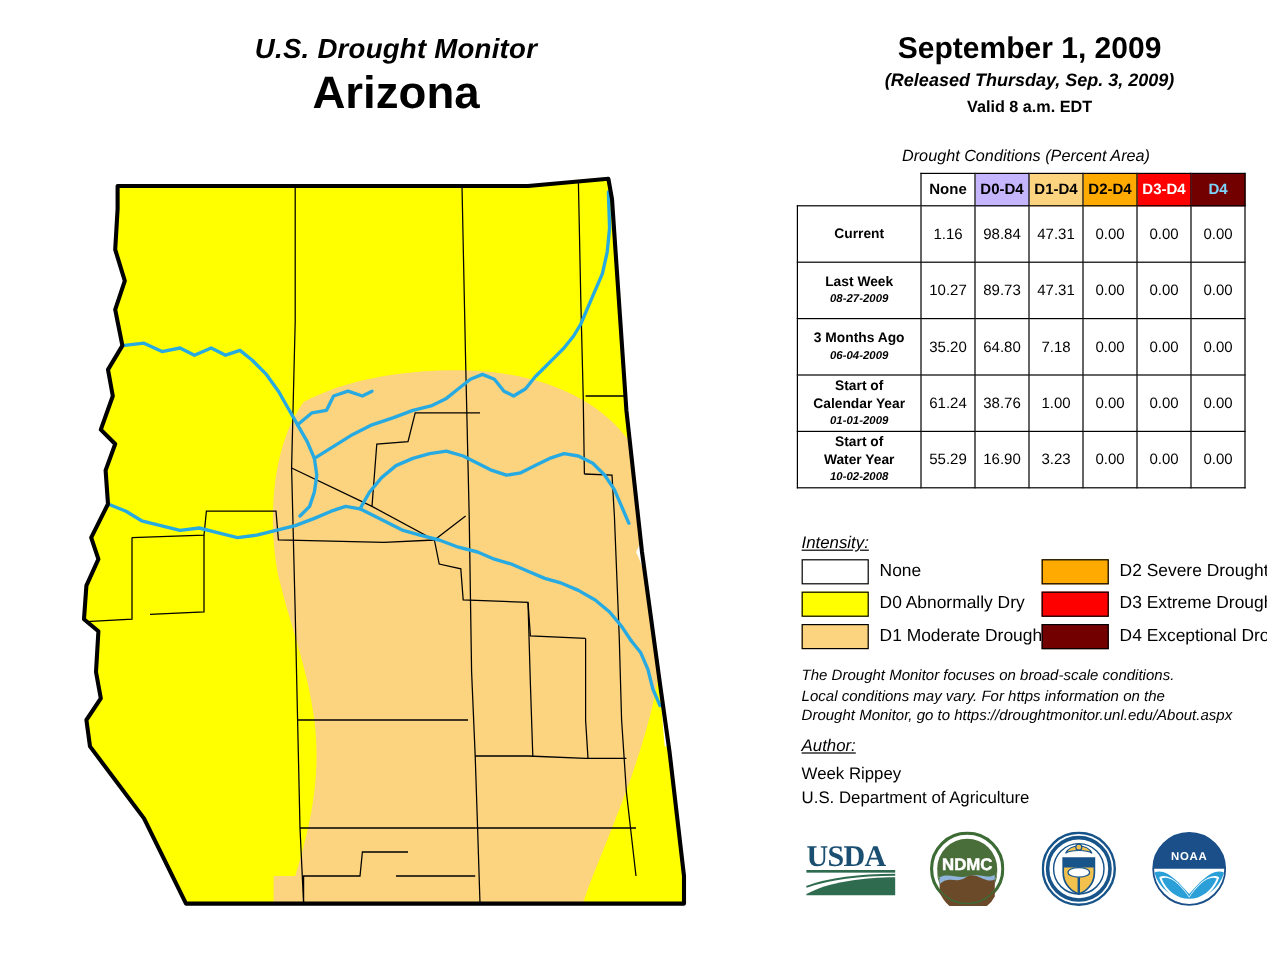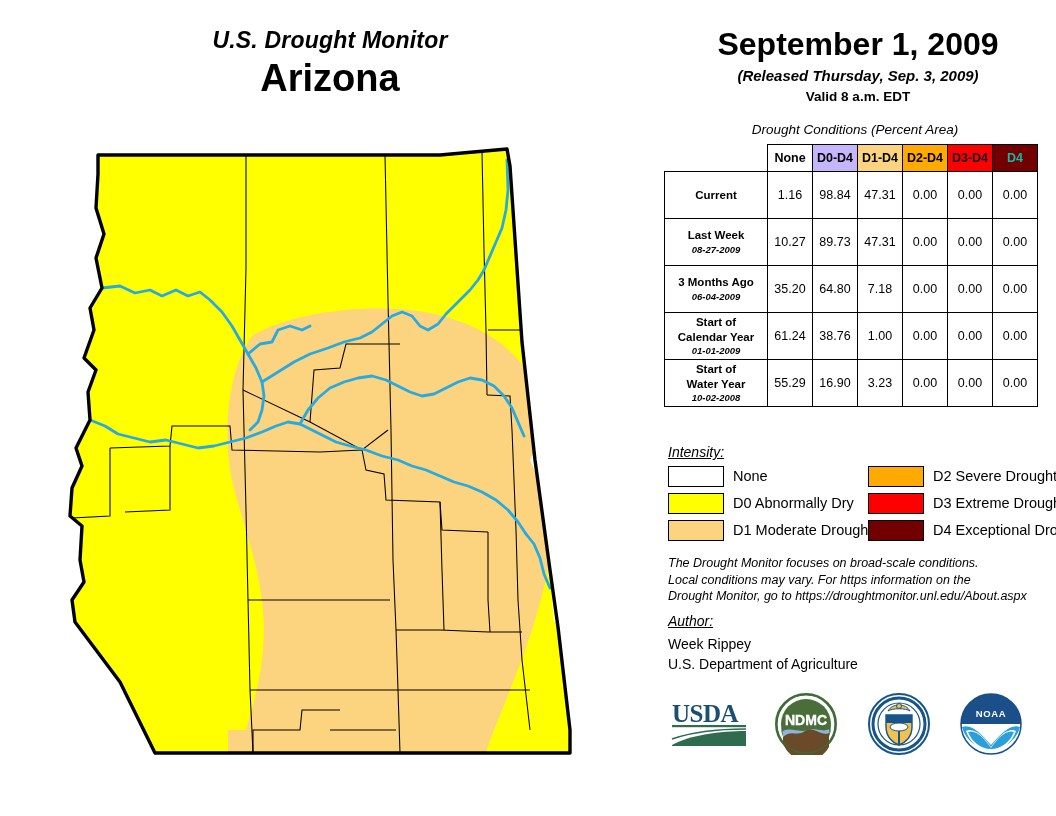--- a/index.html
+++ b/index.html
@@ -22,41 +22,41 @@
   .map-title .mt2{
     font-size:38px;font-weight:bold;display:block;line-height:1.15;margin-top:4px;
   }
   .map-canvas{position:absolute;left:10px;top:130px;width:645px;height:660px;}
   .map-canvas svg{display:block;width:100%;height:100%;}
 
   
   .right-panel{position:absolute;left:660px;top:0;width:396px;height:816px;}
 
   .hdr{position:absolute;left:0;top:26px;width:396px;text-align:center;}
-  .hdr .h1{font-size:32px;font-weight:bold;line-height:1.15;display:block;}
+  .hdr .h1{font-size:25px;font-weight:bold;line-height:1.15;display:block;}
   .hdr .h2{font-size:15px;font-weight:bold;font-style:italic;display:block;margin-top:4px;}
   .hdr .h3{font-size:13.5px;font-weight:bold;display:block;margin-top:5px;}
 
   .tbl-cap{
     position:absolute;left:0;top:122px;width:390px;text-align:center;
     font-size:13.5px;font-style:italic;
   }
 
   
   .tbl-wrap{position:absolute;left:4px;top:144px;}
   table.dm{border-collapse:collapse;font-size:11.5px;}
   table.dm td,table.dm th{border:1.2px solid #000;padding:0;text-align:center;vertical-align:middle;}
   table.dm .corner{border:none;width:102px;}
   th.cat{height:26px;font-size:12.5px;font-weight:bold;width:44px;}
   th.c-none{background:#ffffff;}
   th.c-d0{background:#c4b5fd;}
   th.c-d1{background:#fcd37f;}
   th.c-d2{background:#ffaa00;}
-  th.c-d3{background:#ff0000;color:#0f172a;}
-  th.c-d4{background:#730000;color:#14b8a6;}
+  th.c-d3{background:#ff0000;color:#ffffff;}
+  th.c-d4{background:#730000;color:#7dd3fc;}
   td.rowlab{
     width:102px;height:46px;font-size:11.5px;font-weight:bold;line-height:1.25;
     padding:2px 3px;
   }
   td.rowlab .dt{display:block;font-size:9.5px;font-style:italic;font-weight:bold;margin-top:1px;}
   td.val{width:44px;height:46px;font-size:12.5px;}
 
   
   .intensity{position:absolute;left:8px;top:444px;font-size:14px;font-style:italic;
     text-decoration:underline;font-weight:normal;}

